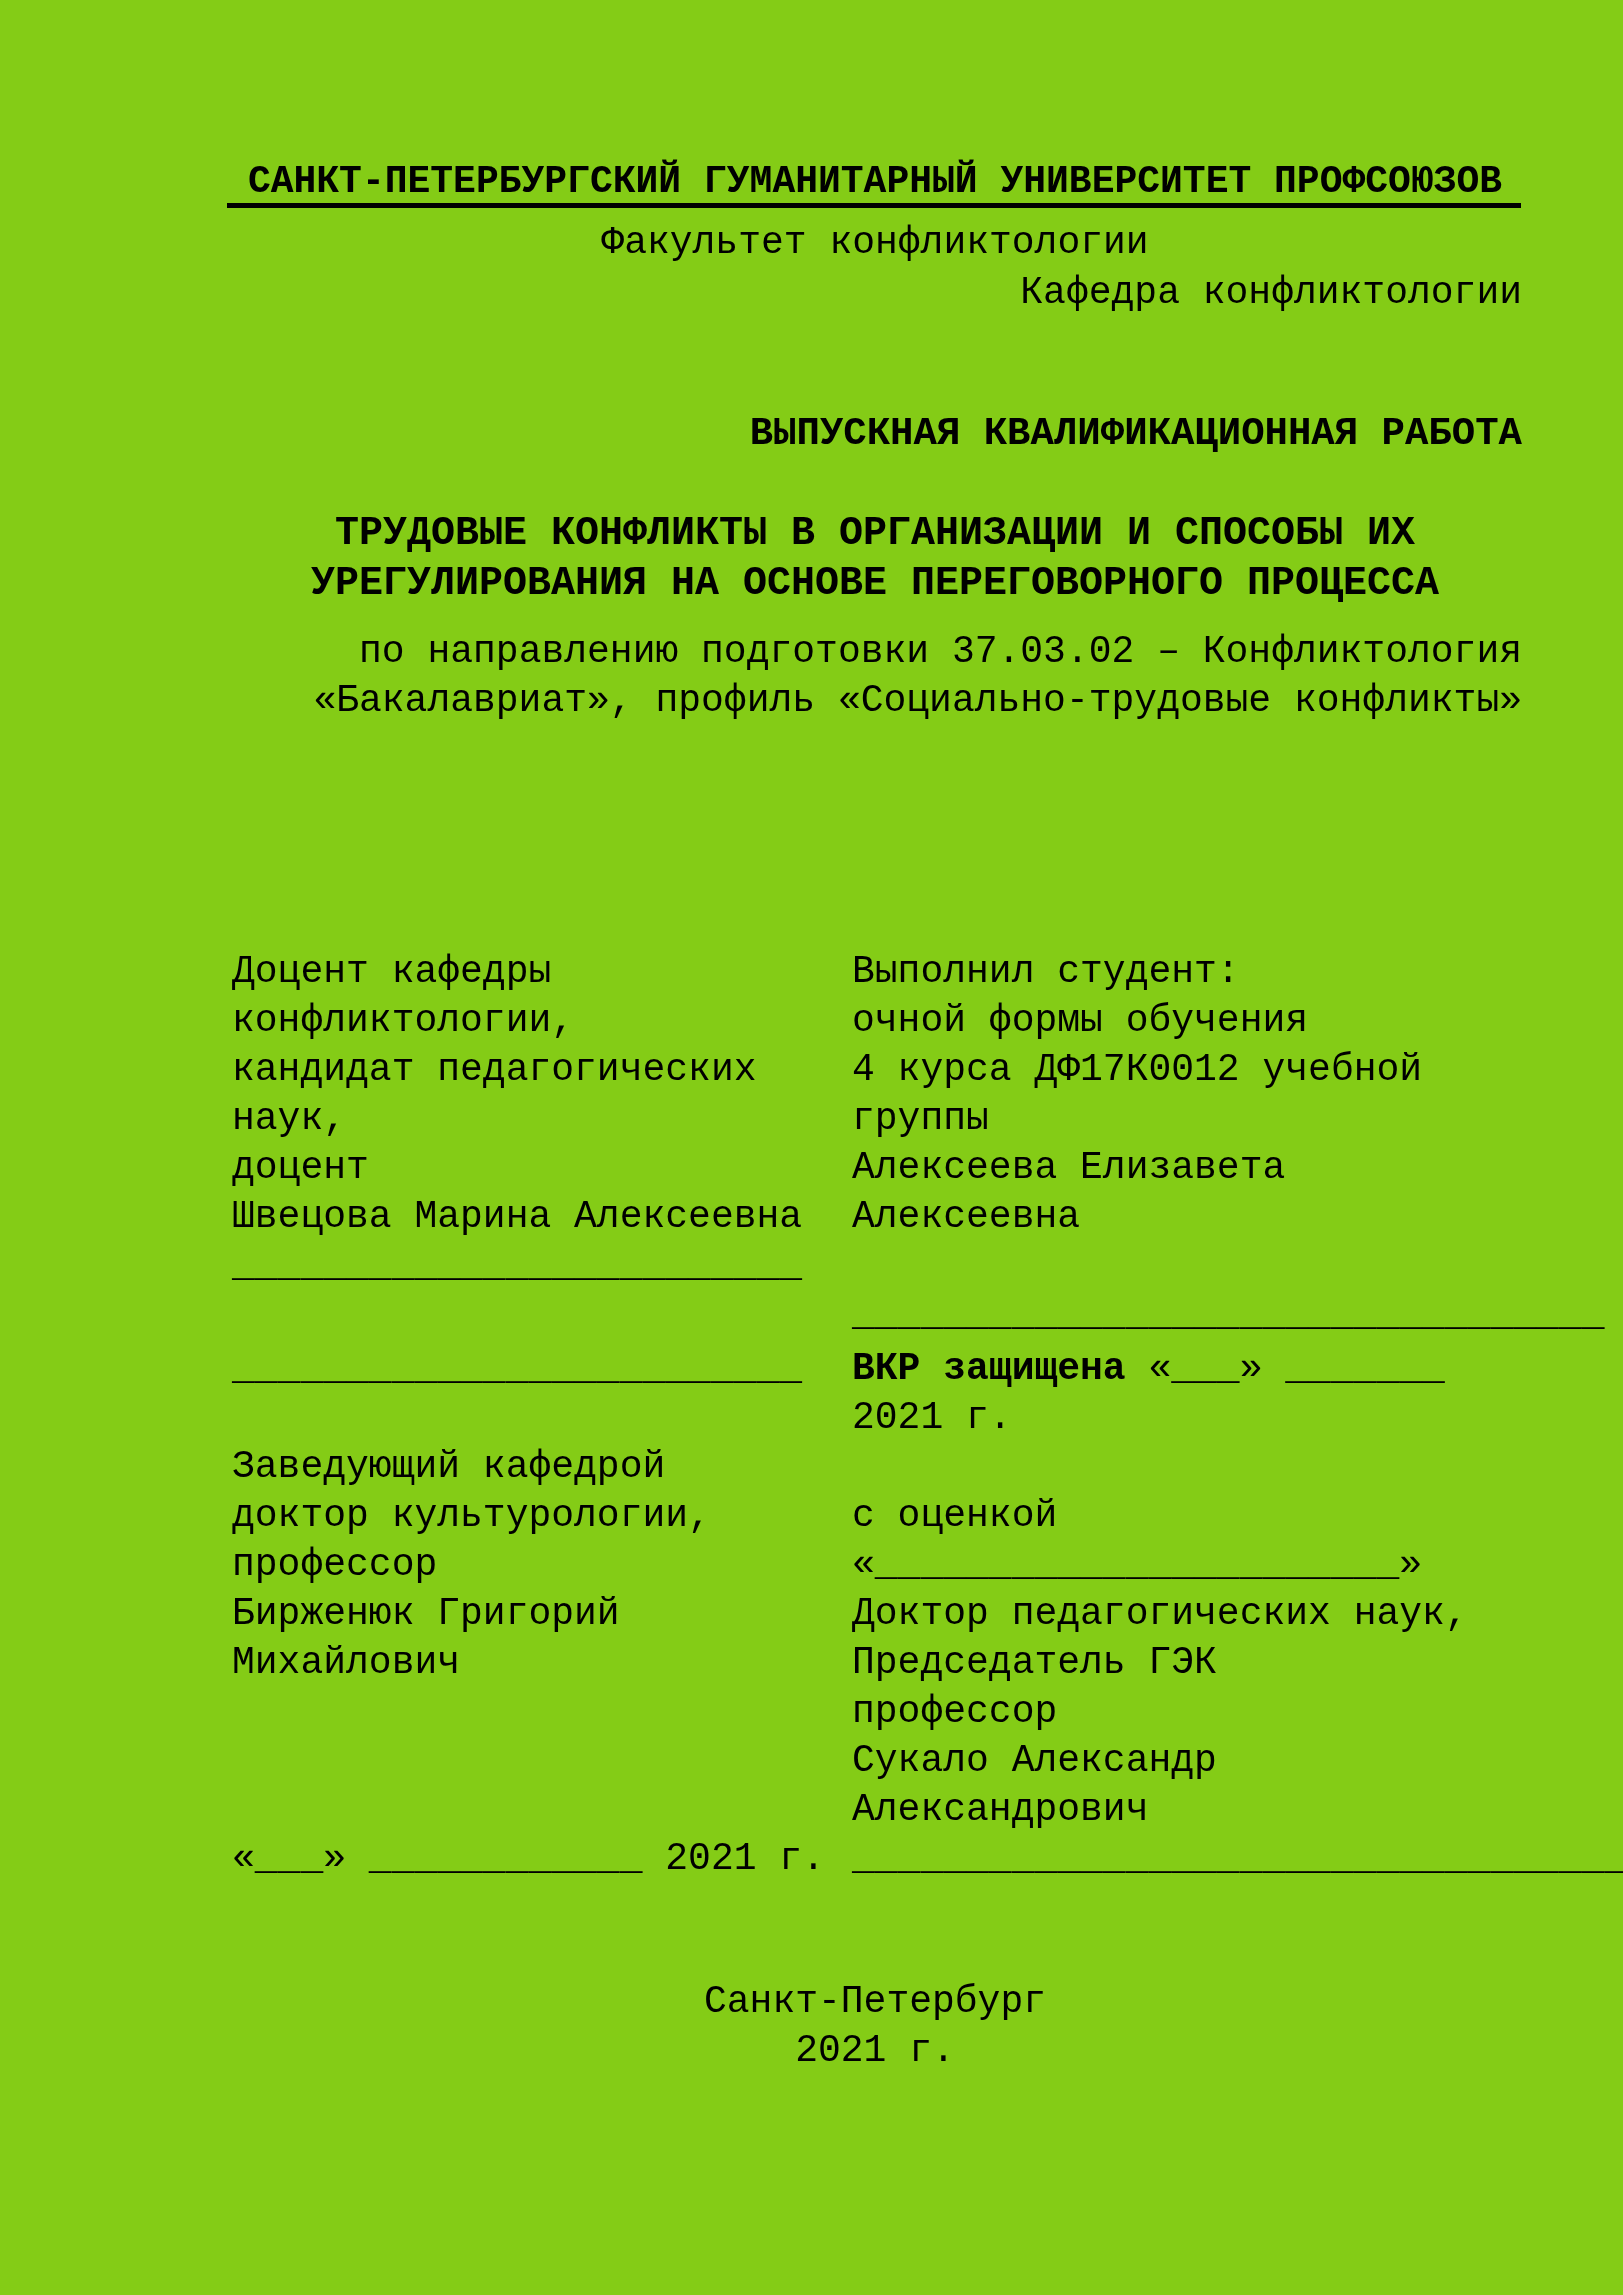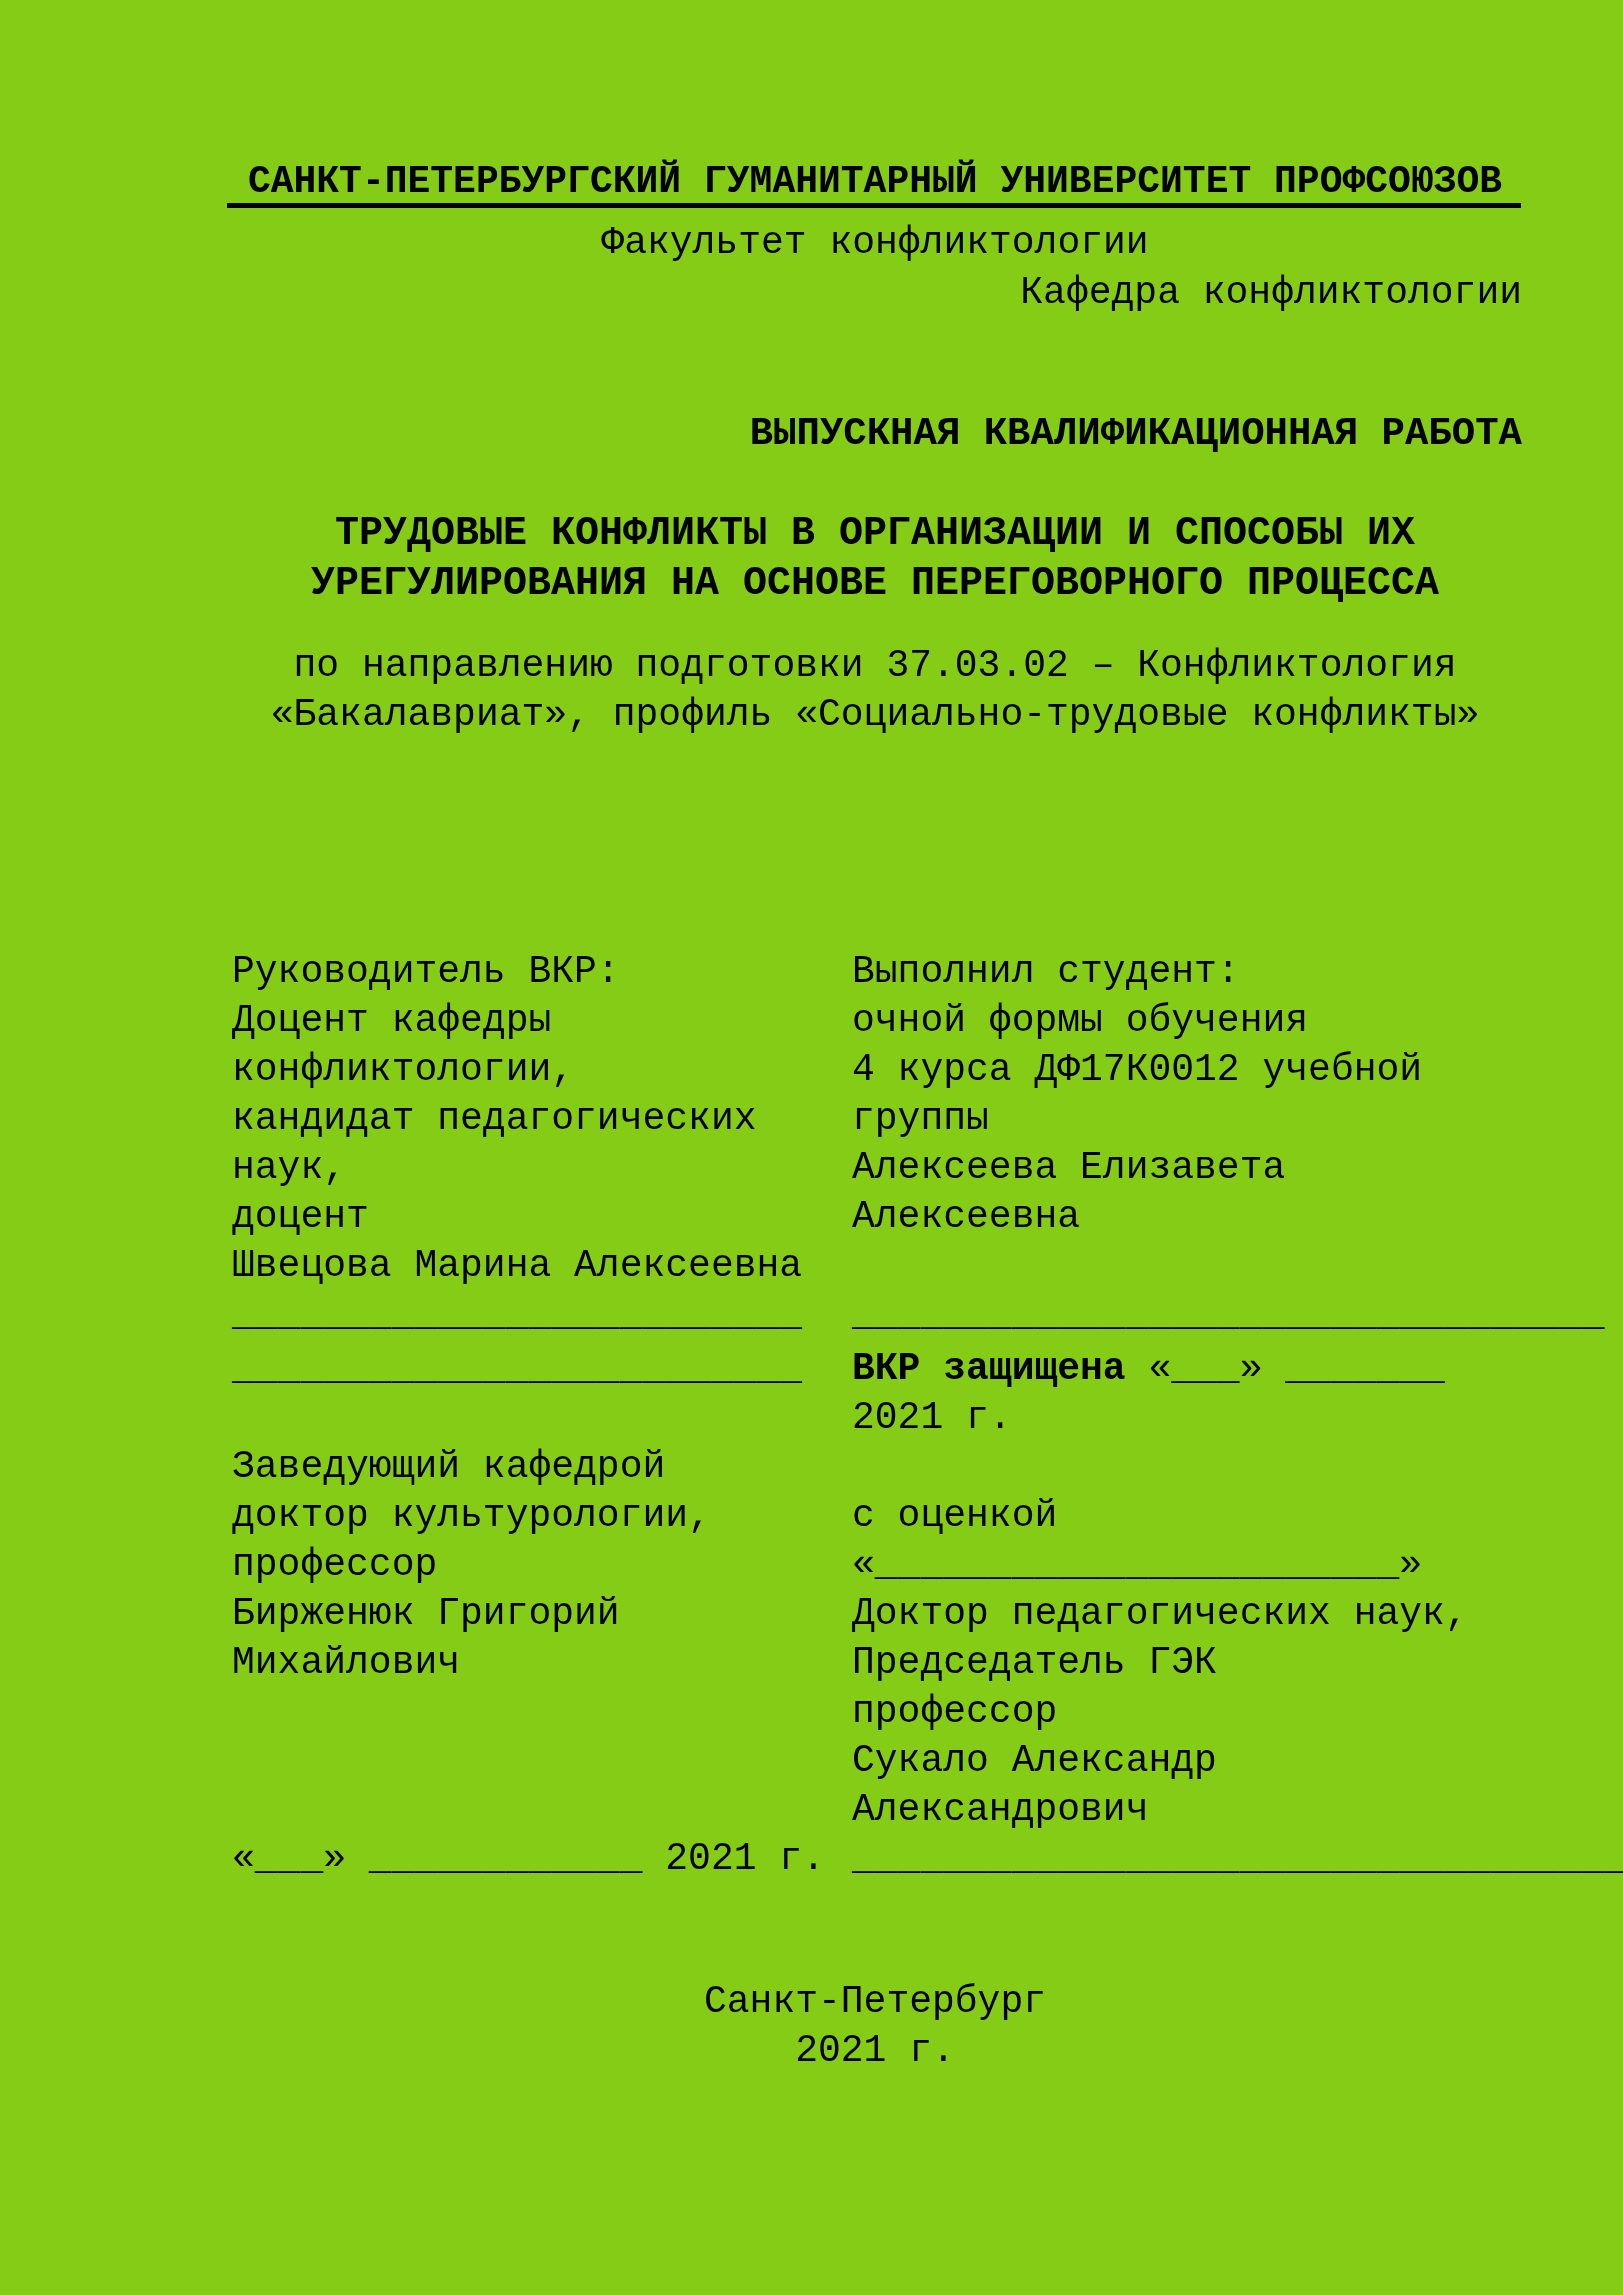--- a/index.html
+++ b/index.html
@@ -47,22 +47,22 @@
     font-size: 39px;
   }
   .thesis-title {
     top: 509px; left: 228px; width: 1294px;
     text-align: center;
     font-weight: bold;
     font-size: 40px;
     line-height: 50px;
   }
   .program {
-    top: 641px; left: 228px; width: 1294px;
-    text-align: center;
+    top: 627px; left: 228px; width: 1294px;
+    text-align: right;
   }
 
   .cols {
     left: 232px; width: 1282px;
     display: flex;
     align-items: flex-start;
   }
   .cols-1 { top: 947px; }
   .cols-2 { top: 1344px; }
   .col-left  { width: 620px; }
@@ -96,21 +96,20 @@
     <div>ТРУДОВЫЕ КОНФЛИКТЫ В ОРГАНИЗАЦИИ И СПОСОБЫ ИХ</div>
     <div>УРЕГУЛИРОВАНИЯ НА ОСНОВЕ ПЕРЕГОВОРНОГО ПРОЦЕССА</div>
   </div>
   <div class="abs program">
     <div>по направлению подготовки 37.03.02 – Конфликтология</div>
     <div>«Бакалавриат», профиль «Социально-трудовые конфликты»</div>
   </div>
 
   <div class="abs cols cols-1">
     <div class="col-left">
-      <p>Руководитель ВКР:</p>
       <p>Доцент кафедры конфликтологии,</p>
       <p>кандидат педагогических наук,</p>
       <p>доцент</p>
       <p>Швецова Марина Алексеевна</p>
       <p>_________________________</p>
     </div>
     <div class="col-right">
       <p>Выполнил студент:</p>
       <p>очной формы обучения</p>
       <p>4 курса ДФ17К0012 учебной группы</p>

